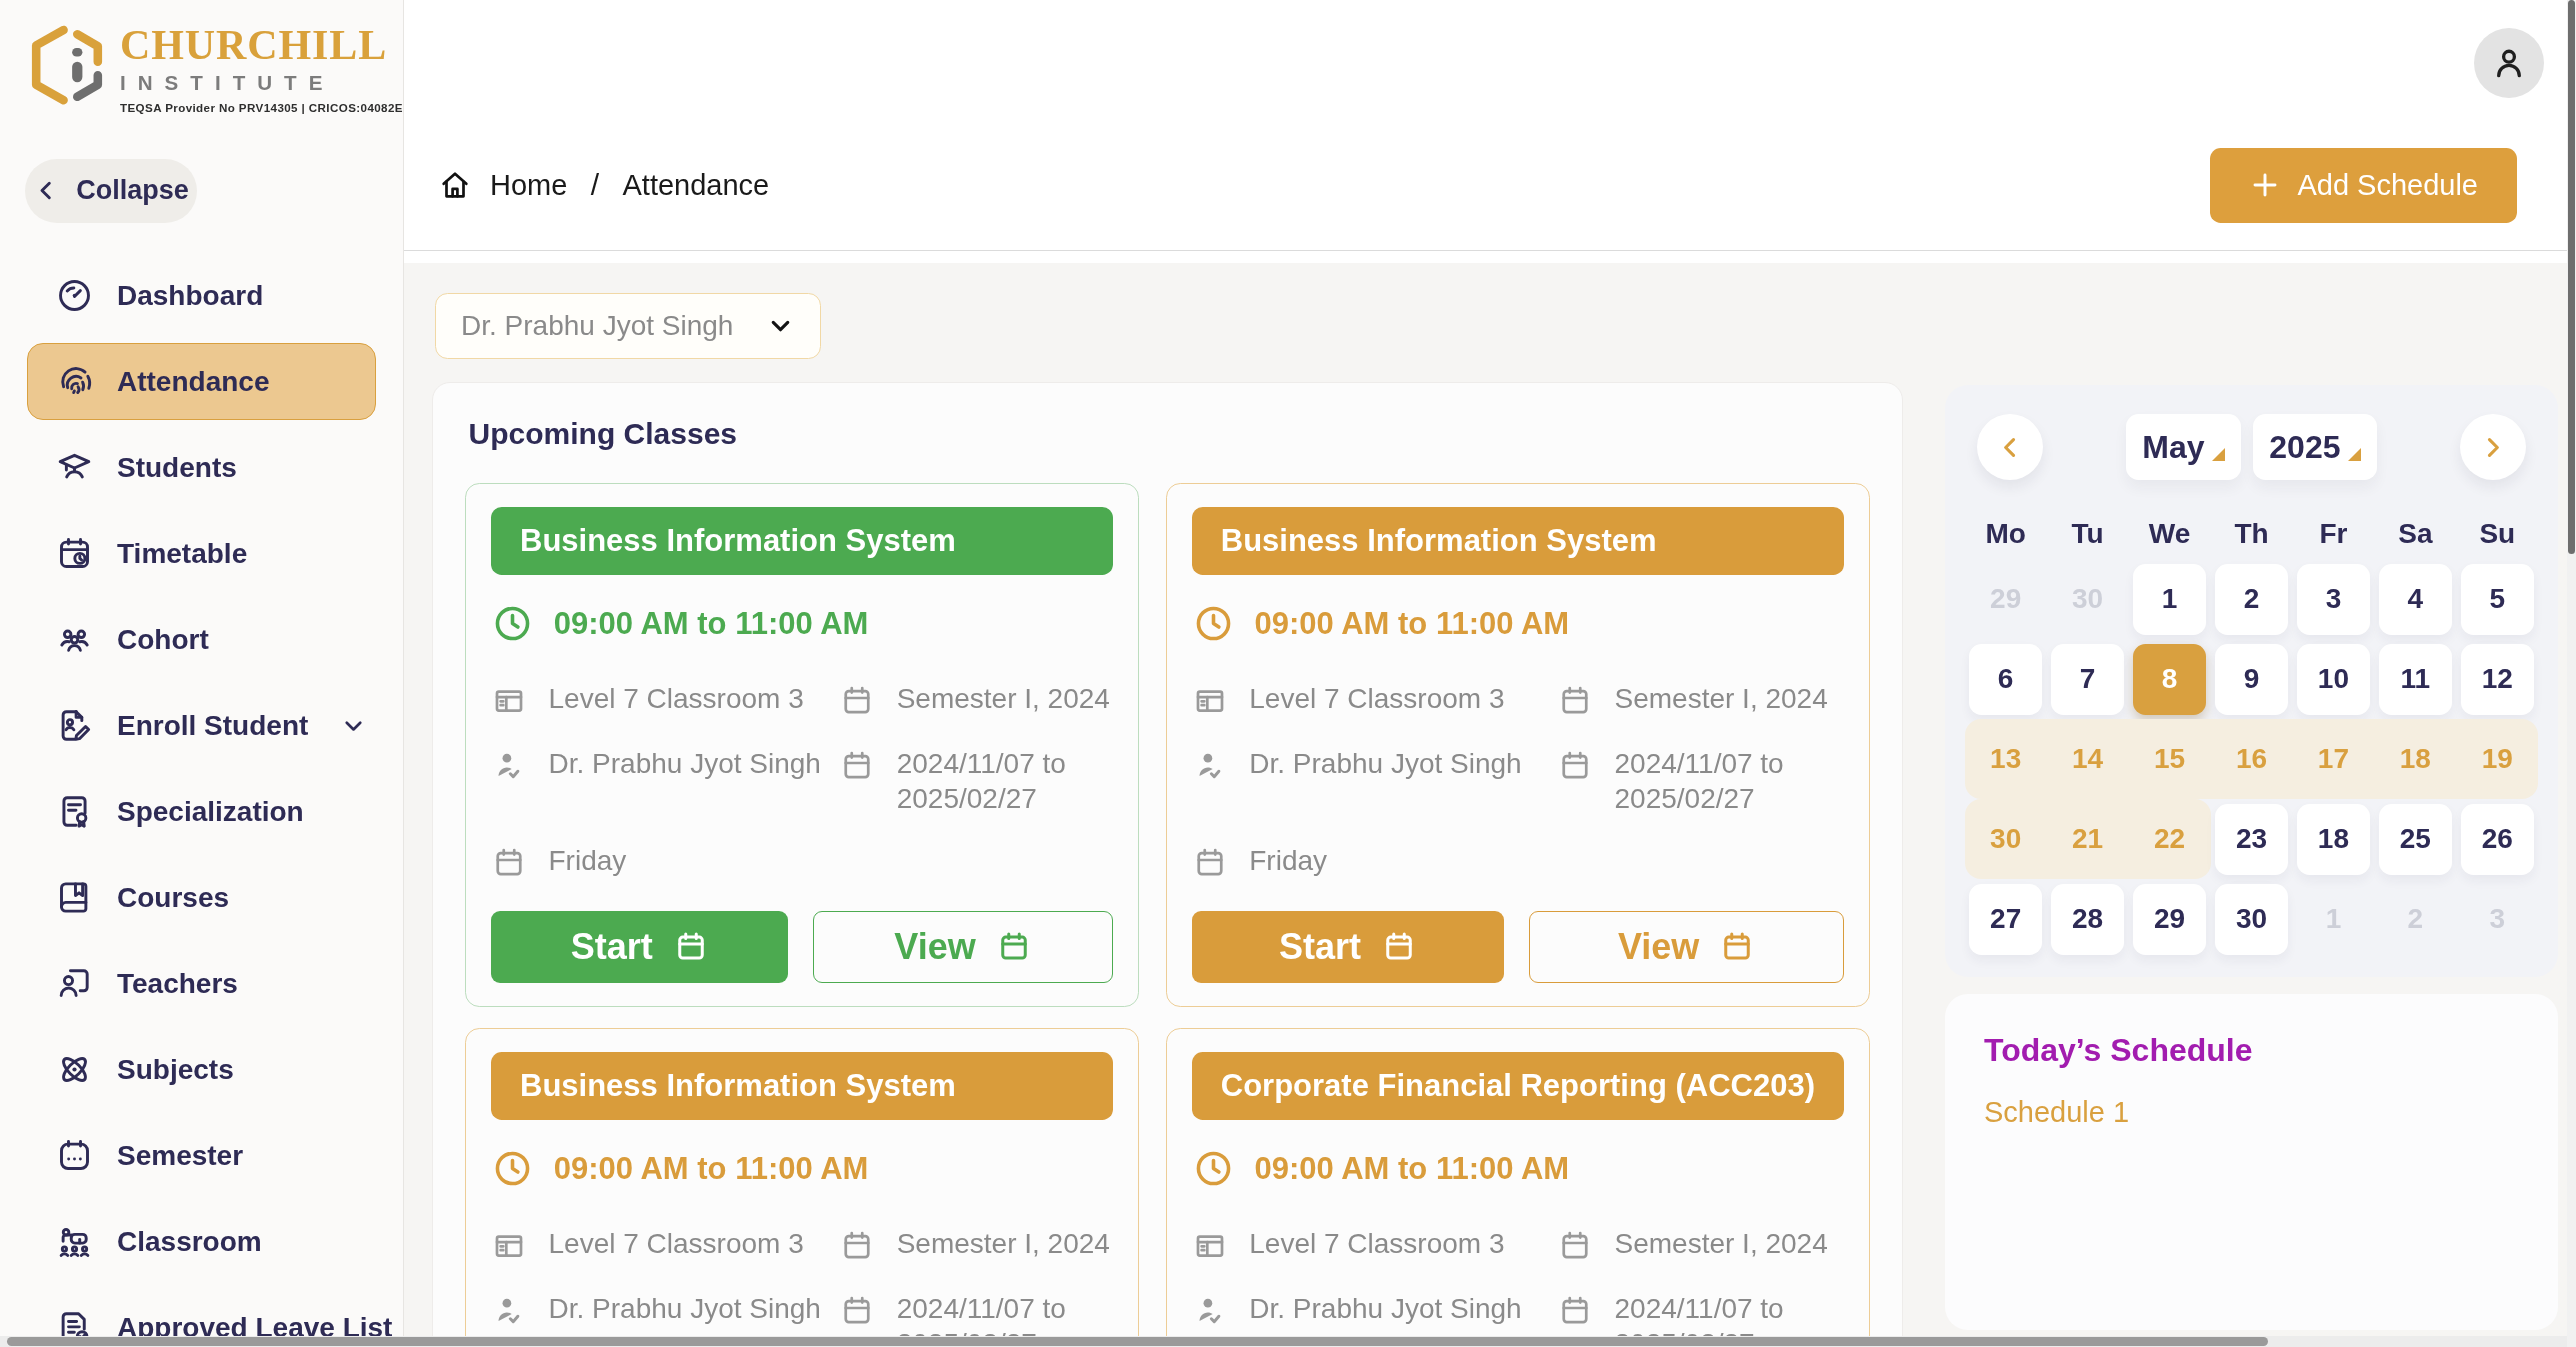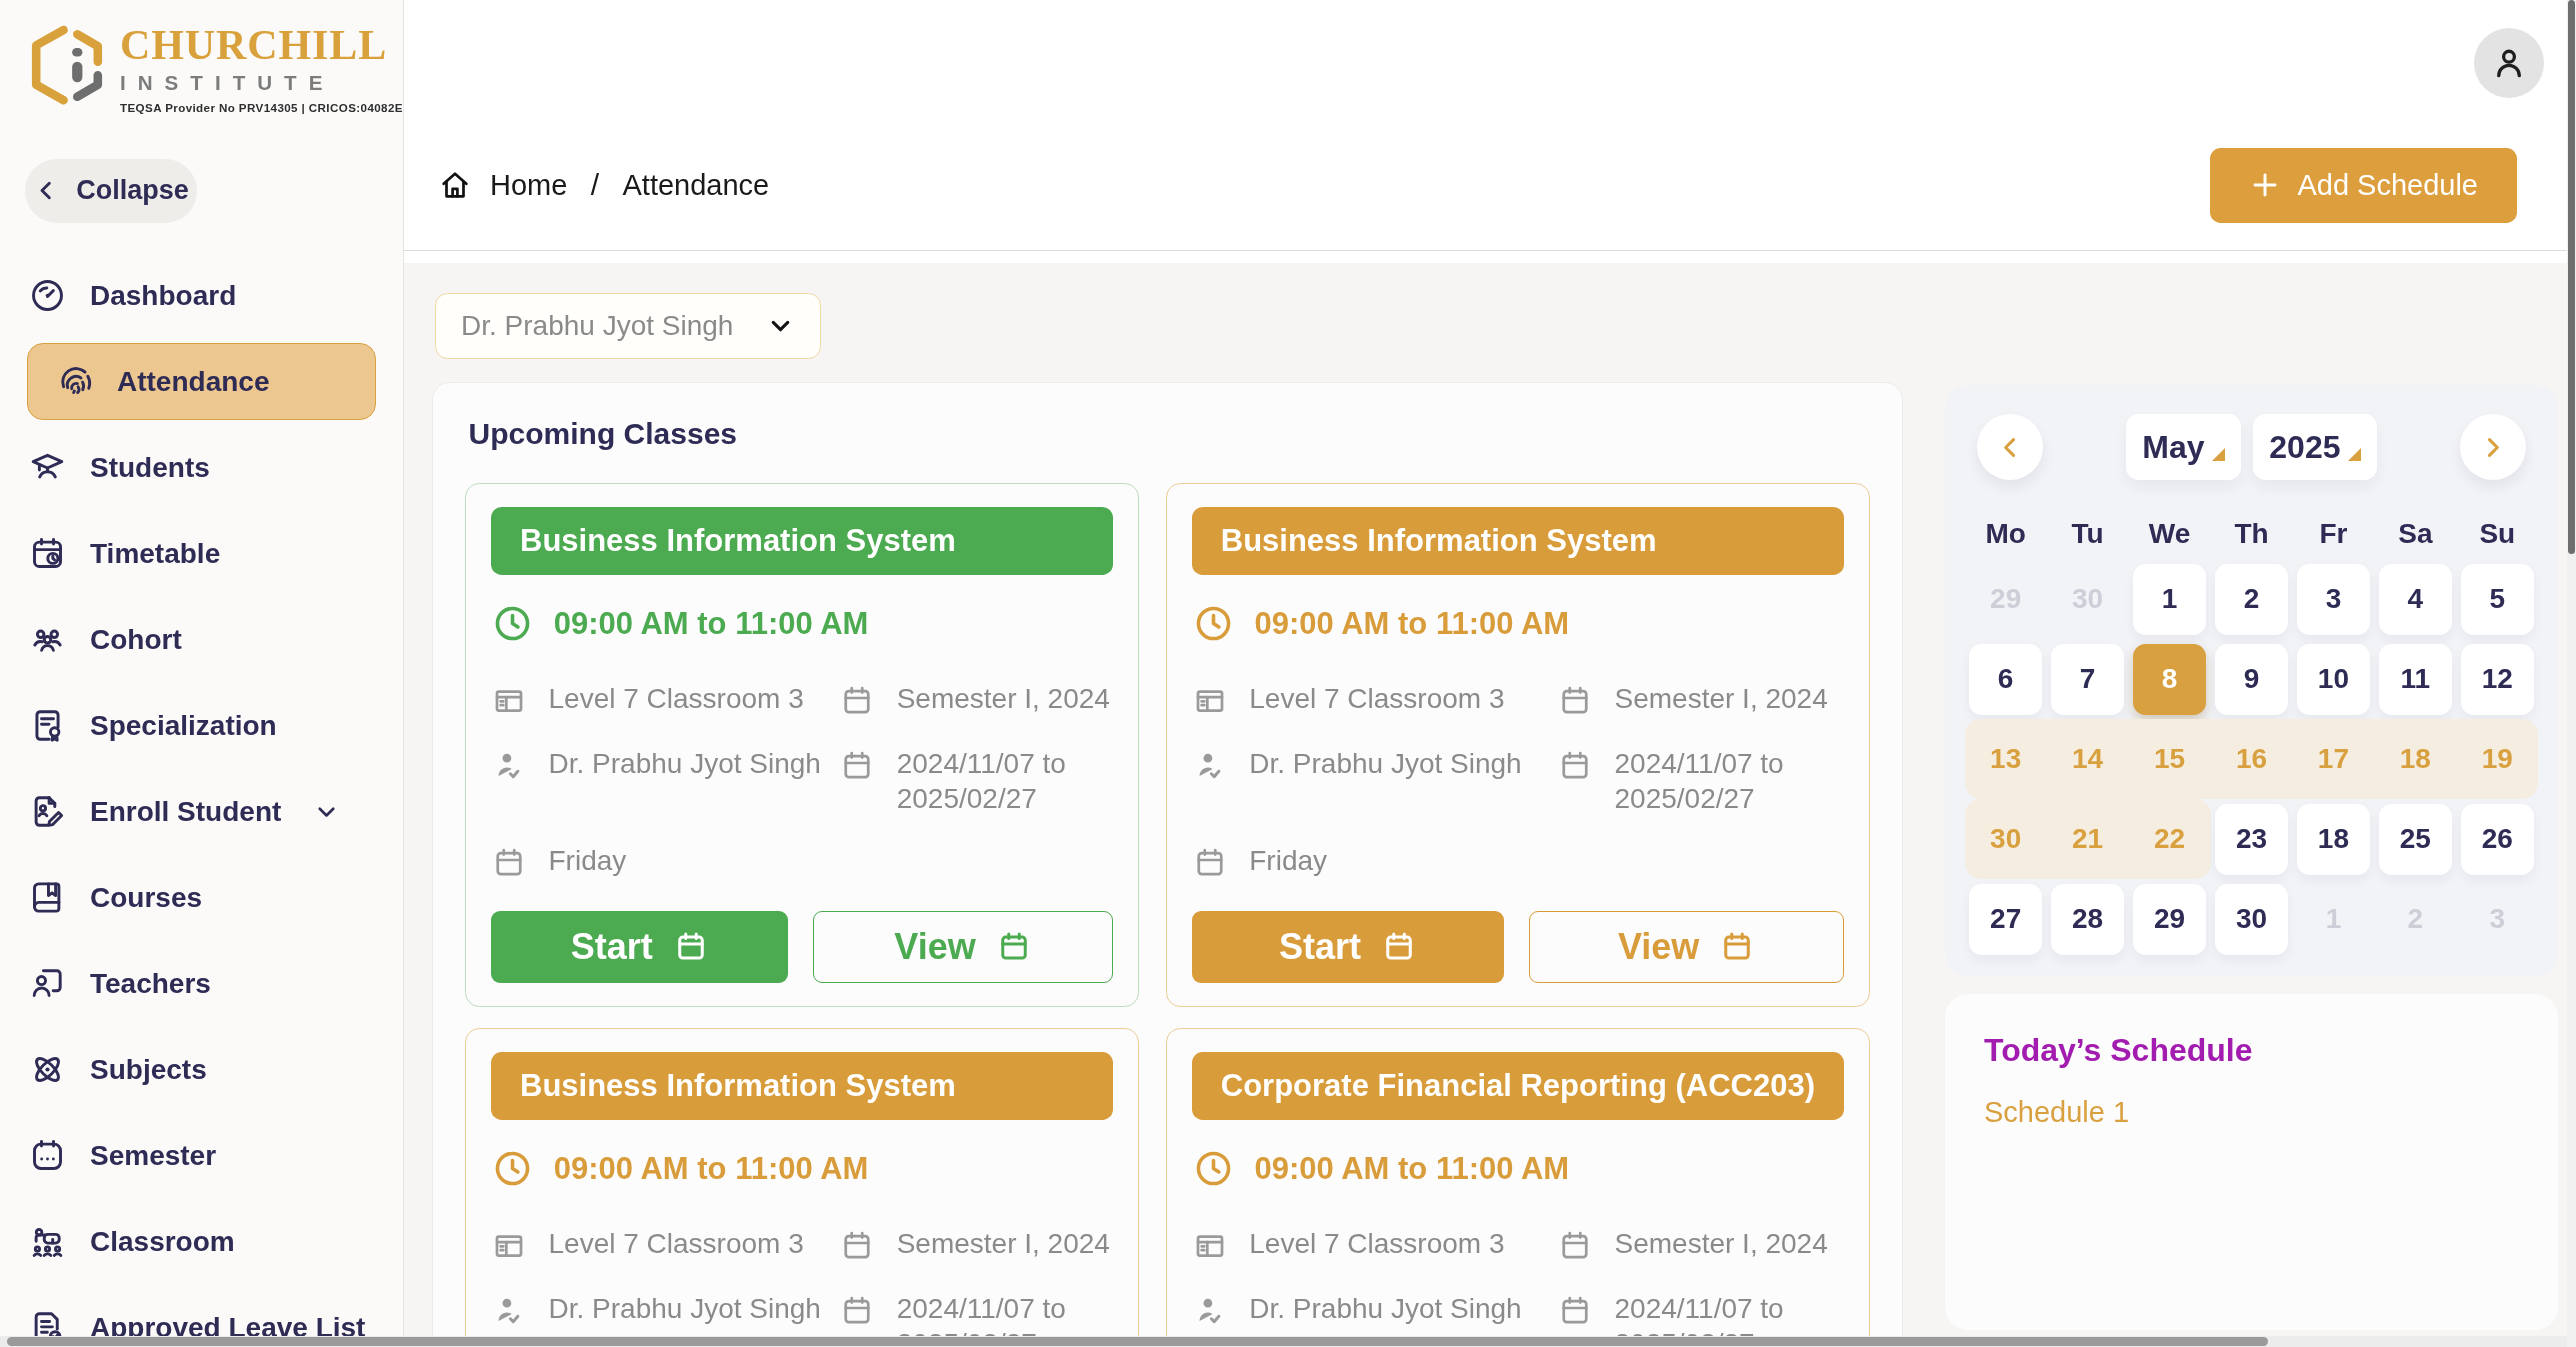--- a/index.html
+++ b/index.html
@@ -32,21 +32,21 @@
     font-size:11.6px; color:#2E2E2E; font-weight:700; letter-spacing:0.4px; margin-top:6.3px;
   }
   .collapse-btn {
     margin:45px 0 0 25px; width:172px; height:64px; border-radius:32px;
     background:#EFEDE9; display:flex; align-items:center; justify-content:center; gap:16px;
     color:#2E2B55; font-size:27px; font-weight:700; cursor:pointer;
   }
   .collapse-btn svg { width:27px; height:27px; stroke-width:2.6; }
   .nav { margin-top:30px; }
   .nav-item {
-    height:86px; display:flex; align-items:center; gap:23px; padding-left:28px;
+    height:86px; display:flex; align-items:center; gap:23px; padding-left:55px;
     color:#2E2B55; font-size:28px; font-weight:700; cursor:pointer; white-space:nowrap;
   }
   .nav-item svg.nav-ico { width:39px; height:39px; flex-shrink:0; }
   .nav-item.active {
     background:#ECC890; border:1.8px solid #D9A03F; border-radius:16px;
     margin:4.5px 27px; padding-left:27px; height:77px;
   }
   .nav-chev { width:27px; height:27px; margin-left:9px; stroke-width:2.4; }
 
   
@@ -250,40 +250,40 @@
           <circle cx="16.2" cy="8.8" r="2"></circle>
           <circle cx="12" cy="12.2" r="2"></circle>
           <path d="M4.2 15.4a4 4 0 0 1 4.6-2"></path>
           <path d="M19.8 15.4a4 4 0 0 0-4.6-2"></path>
           <path d="M8.4 18.6a3.7 3.7 0 0 1 7.2 0"></path>
         </svg>
         <span>Cohort</span>
       </div>
       <div class="nav-item">
         <svg class="nav-ico" viewBox="0 0 24 24" fill="none" stroke="currentColor" stroke-width="1.8" stroke-linecap="round" stroke-linejoin="round">
-          <path d="M18.5 13V5.5a2 2 0 0 0-2-2h-9a2 2 0 0 0-2 2v13a2 2 0 0 0 2 2H13"></path>
-          <path d="M8.3 7.8h7.4M8.3 11.2h4.6"></path>
-          <circle cx="16.4" cy="16" r="2.6"></circle>
-          <path d="M15.2 18.2 14.8 21l1.6-.9 1.6.9-.4-2.8"></path>
-        </svg>
-        <span>Specialization</span>
-      </div>
-      <div class="nav-item">
-        <svg class="nav-ico" viewBox="0 0 24 24" fill="none" stroke="currentColor" stroke-width="1.8" stroke-linecap="round" stroke-linejoin="round">
           <path d="M13 3.5H7a2 2 0 0 0-2 2v13a2 2 0 0 0 2 2h5"></path>
           <path d="M13 3.5 16.5 7v2"></path>
           <path d="M13 3.5V7h3.5"></path>
           <circle cx="9.2" cy="10" r="1.6"></circle>
           <path d="M6.8 14.6a2.8 2.8 0 0 1 4.8 0"></path>
           <path d="M13.2 18.2l5.6-5.6 1.9 1.9-5.6 5.6-2.3.4z"></path>
         </svg>
         <span>Enroll Student</span>
         <svg class="nav-chev" viewBox="0 0 24 24" fill="none" stroke="currentColor" stroke-width="2.4" stroke-linecap="round" stroke-linejoin="round">
           <path d="M6 9.5l6 6 6-6"></path>
         </svg>
+      </div>
+      <div class="nav-item">
+        <svg class="nav-ico" viewBox="0 0 24 24" fill="none" stroke="currentColor" stroke-width="1.8" stroke-linecap="round" stroke-linejoin="round">
+          <path d="M18.5 13V5.5a2 2 0 0 0-2-2h-9a2 2 0 0 0-2 2v13a2 2 0 0 0 2 2H13"></path>
+          <path d="M8.3 7.8h7.4M8.3 11.2h4.6"></path>
+          <circle cx="16.4" cy="16" r="2.6"></circle>
+          <path d="M15.2 18.2 14.8 21l1.6-.9 1.6.9-.4-2.8"></path>
+        </svg>
+        <span>Specialization</span>
       </div>
       <div class="nav-item">
         <svg class="nav-ico" viewBox="0 0 24 24" fill="none" stroke="currentColor" stroke-width="1.8" stroke-linecap="round" stroke-linejoin="round">
           <path d="M6.6 3.6h10.9A1.5 1.5 0 0 1 19 5.1v13.8a1.5 1.5 0 0 1-1.5 1.5H6.6A2.6 2.6 0 0 1 4 17.8V6.2a2.6 2.6 0 0 1 2.6-2.6z"></path>
           <path d="M4 17.6a2.6 2.6 0 0 1 2.6-2.6H19"></path>
           <path d="M12.6 3.6v7.2l2.2-1.7 2.2 1.7V3.6"></path>
         </svg>
         <span>Courses</span>
       </div>
       <div class="nav-item">

